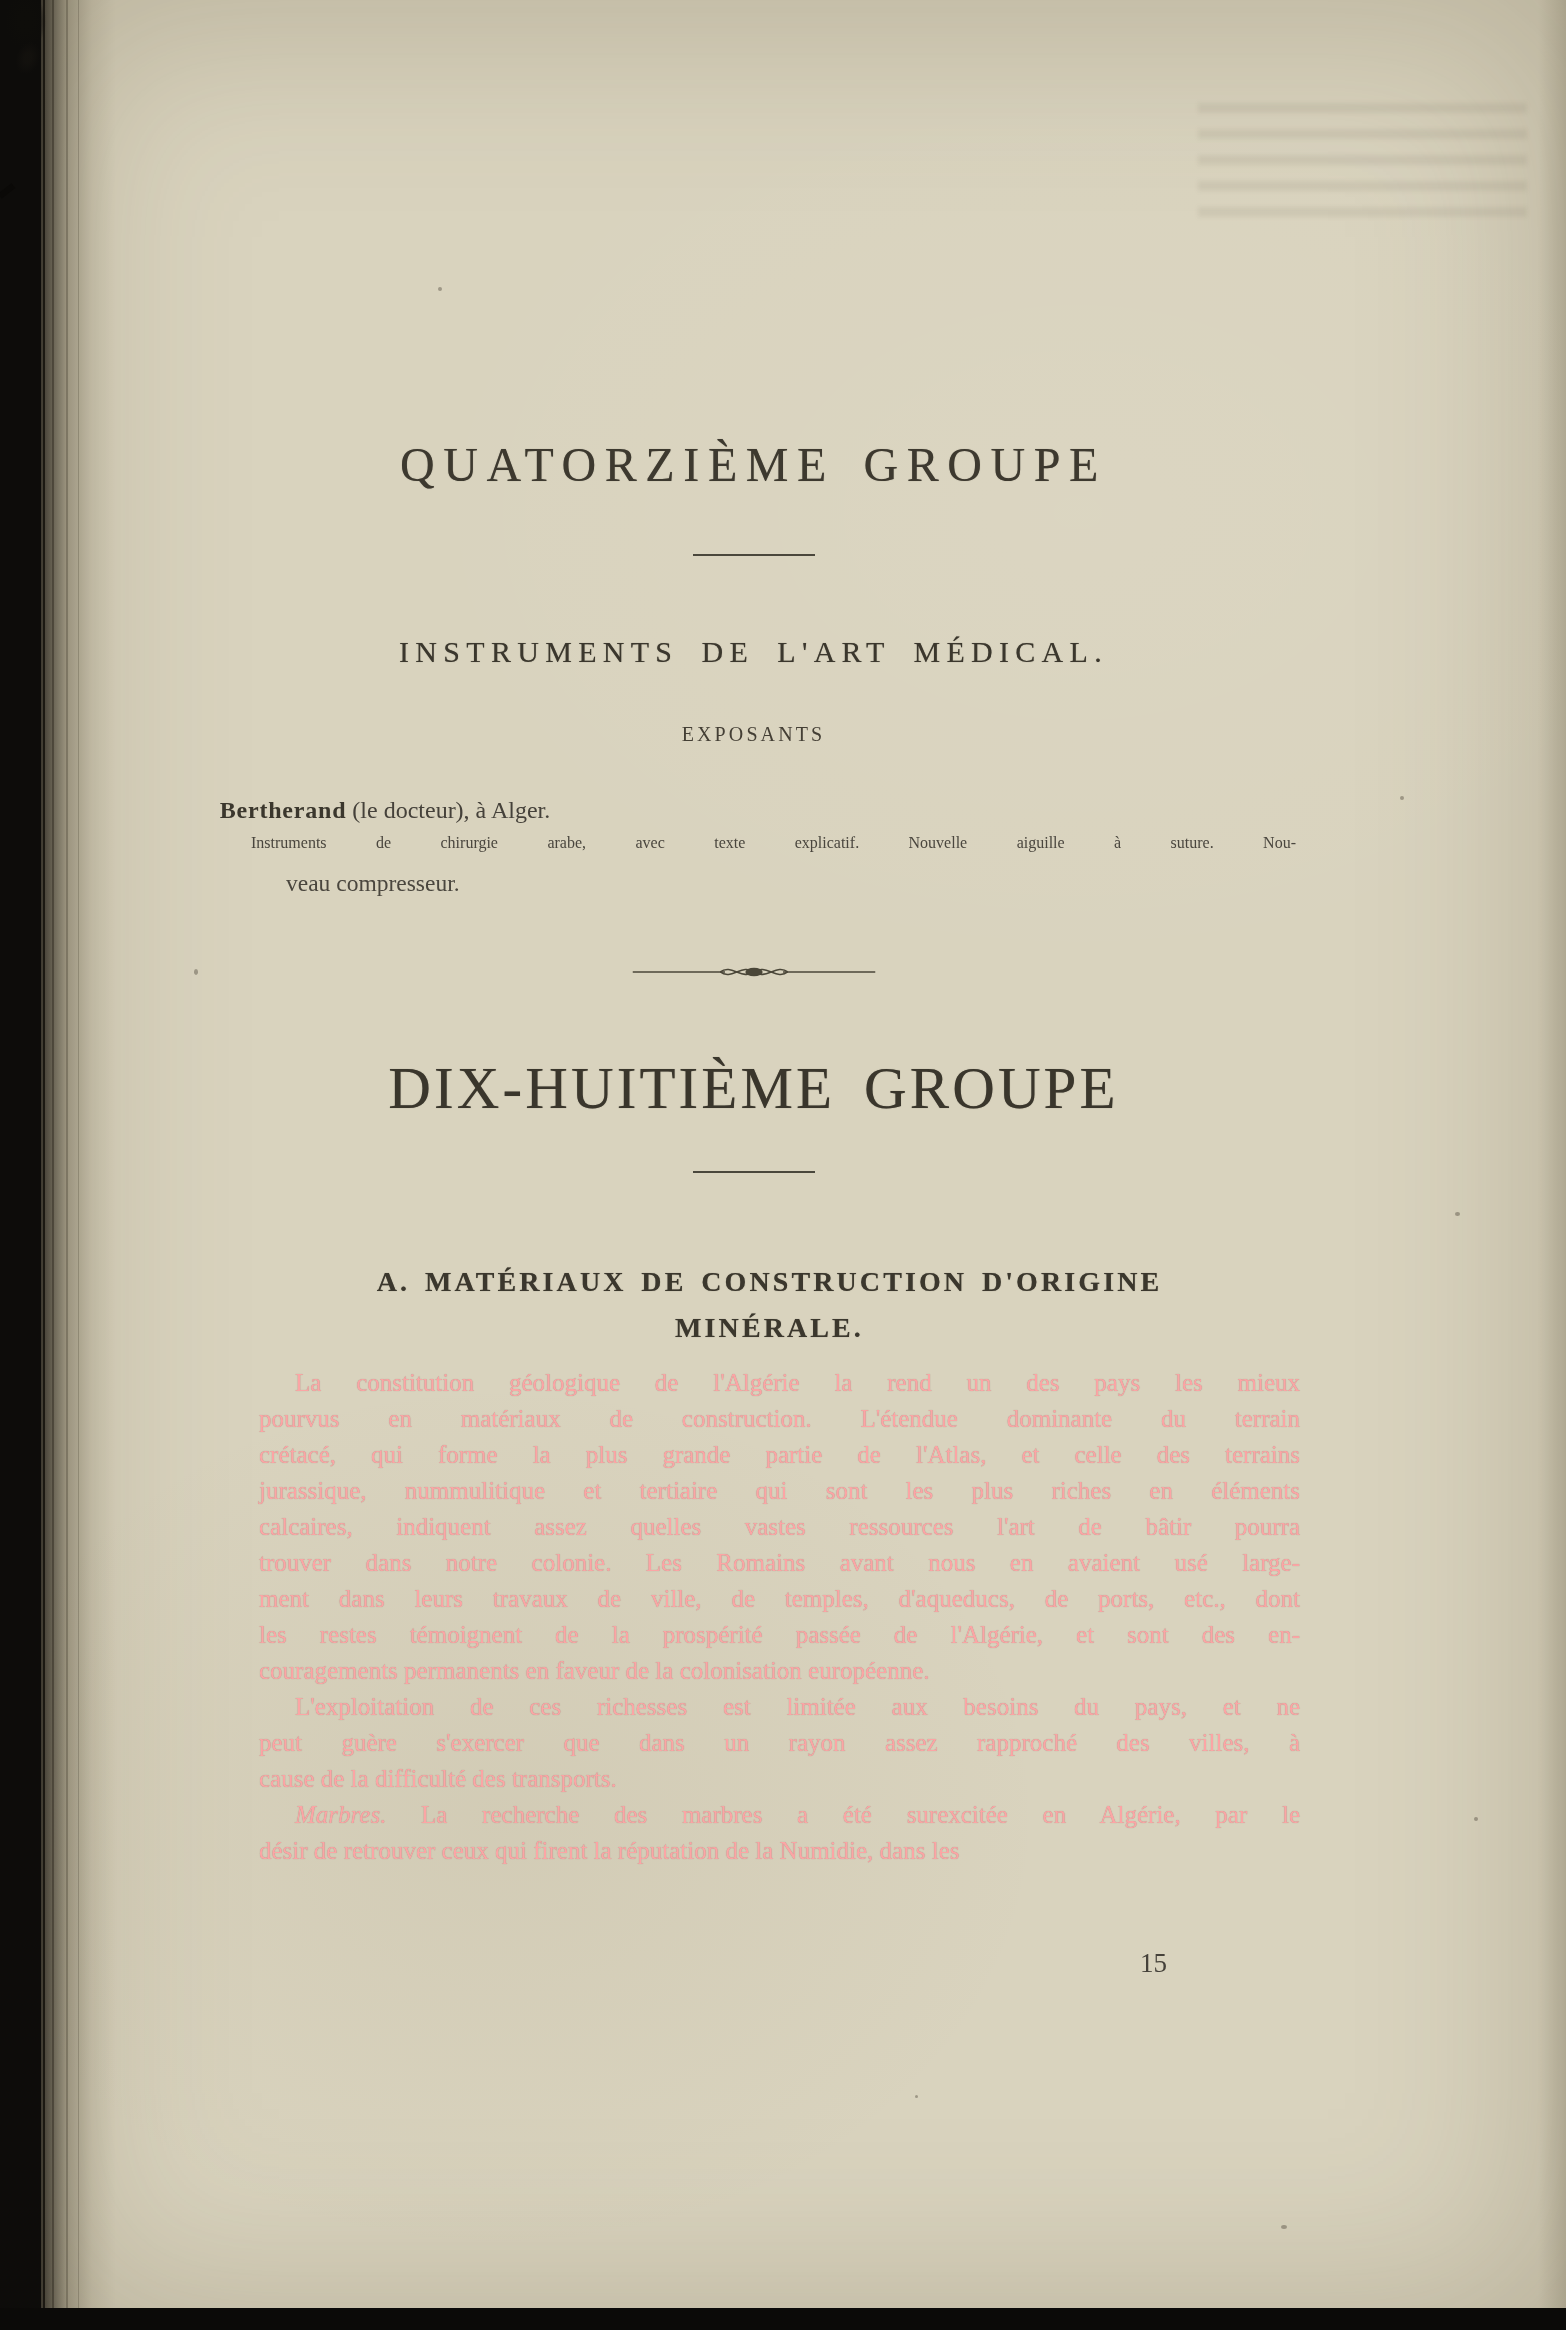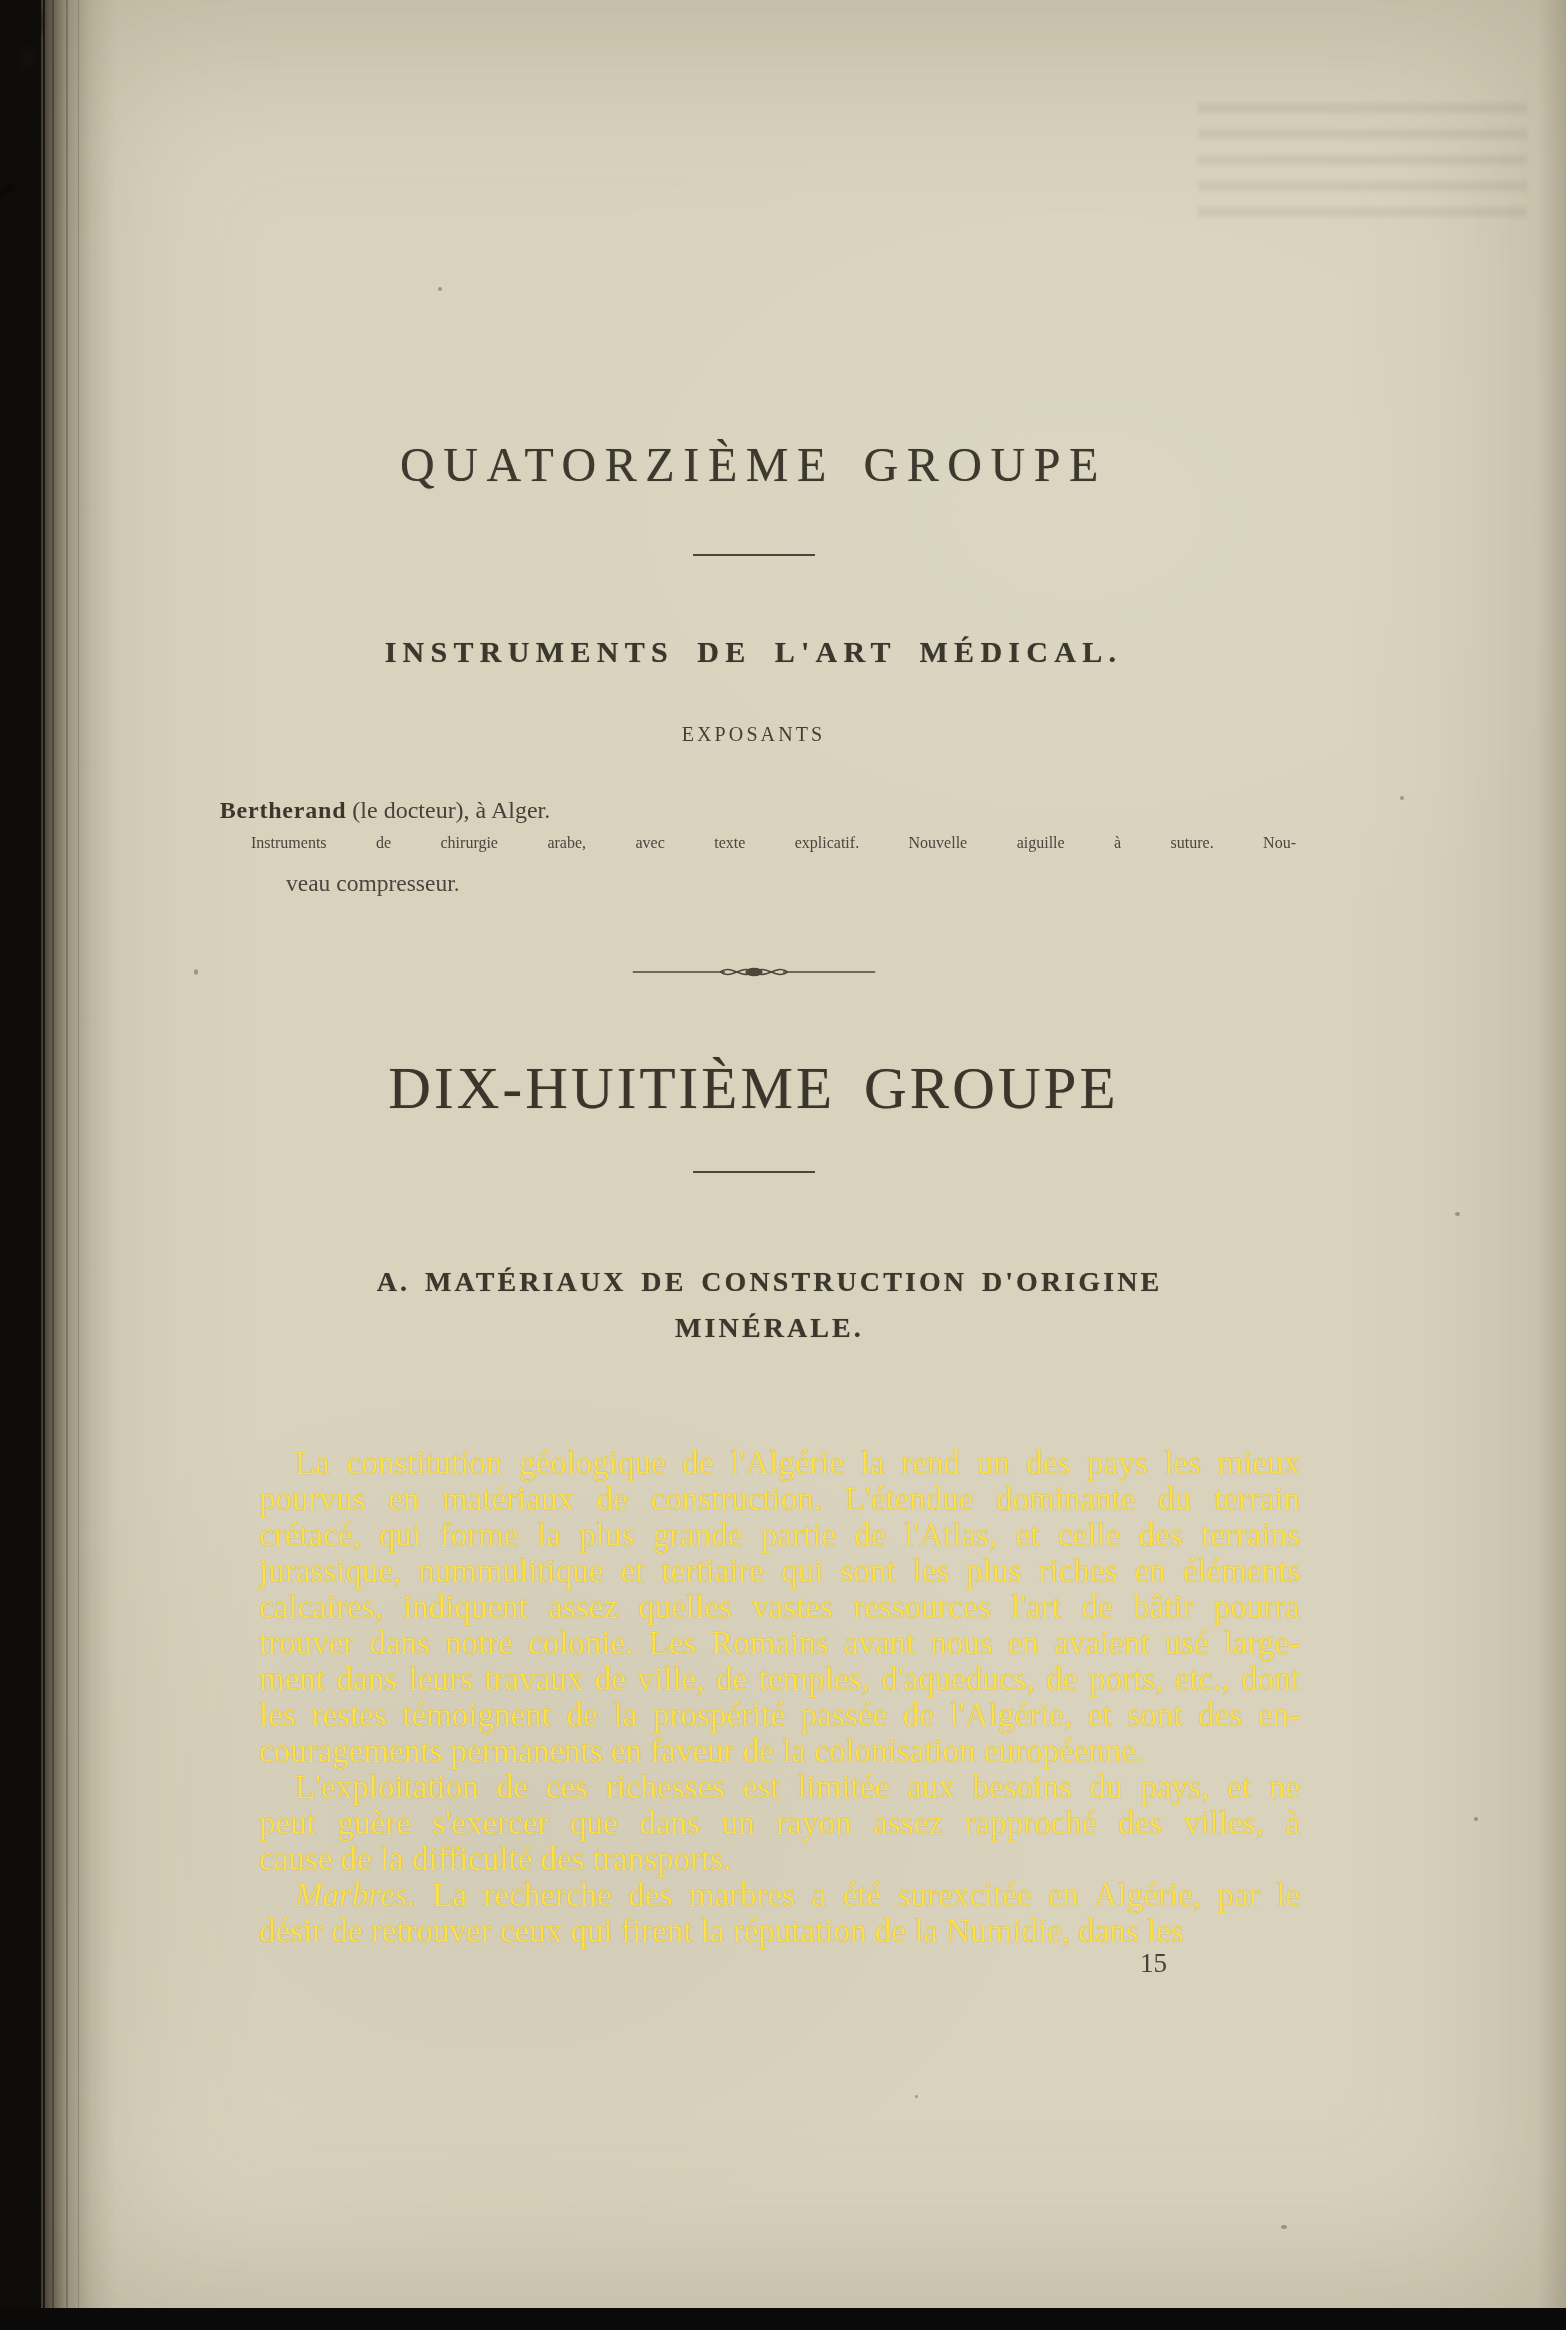--- a/index.html
+++ b/index.html
@@ -54,21 +54,21 @@
     top:392px; left:0; width:100%; text-align:center;
     font-size:48px; font-weight:normal; letter-spacing:8.6px; word-spacing:7.8px;
     color:#3d392f; white-space:nowrap; text-shadow:0 0 0.8px rgba(61,57,47,0.55);
   }
   .rule { left:50%; transform:translateX(-50%); width:122px; height:2.3px; background:#4a473c; }
   .rule1 { top:509px; }
   .rule2 { top:1126px; }
 
   .heading14 {
     top:590px; left:0; width:100%; text-align:center;
-    font-size:30px; font-weight:bold; letter-spacing:6.3px; word-spacing:9.4px;
+    font-size:30px; font-weight:normal; letter-spacing:6.3px; word-spacing:9.4px;
     color:#3b372d; white-space:nowrap; text-shadow:0 0 0.8px rgba(59,55,45,0.6);
   }
   .subheading {
     top:678px; left:0; width:100%; text-align:center;
     font-size:20px; letter-spacing:3.1px; color:#443f35;
   }
 
   .entry { top:752px; left:15.7px; width:1065px; font-size:24px; color:#45413a;font-family:Liberation Serif, serif; }
   .entry-name { font-weight:bold; letter-spacing:0.8px; color:#3b372d; }
   .desc1 {
@@ -85,22 +85,22 @@
     color:#3a362c; white-space:nowrap; text-shadow:0 0 0.8px rgba(58,54,44,0.55);
   }
   .heading18 {
     top:1214px; left:16px; width:100%; text-align:center;
     font-size:28px; font-weight:bold; letter-spacing:3.1px; word-spacing:4.7px;
     line-height:46px; color:#3b372d; text-shadow:0 0 0.8px rgba(59,55,45,0.6);
   }
   .heading18 div { white-space:nowrap; }
 
   .bodytext {
-    top:1400px; left:55px; width:1041px;
-    font-size:33px; line-height:36px; color:#fde047;
+    top:1320px; left:55px; width:1041px;
+    font-size:25px; line-height:36px; color:#fca5a5;
     text-shadow:0 0 0.8px rgba(70,66,58,0.45);
   }
   .bl { text-align:justify; text-align-last:justify; }
   .bl.last { text-align-last:left; }
   .bl.first { text-indent:36px; }
   .italic { font-style:italic;font-family:Liberation Serif, serif; }
 
   .page-number { top:1903px; left:936px; font-size:27px; color:#45413a; }
 </style>
 </head>

